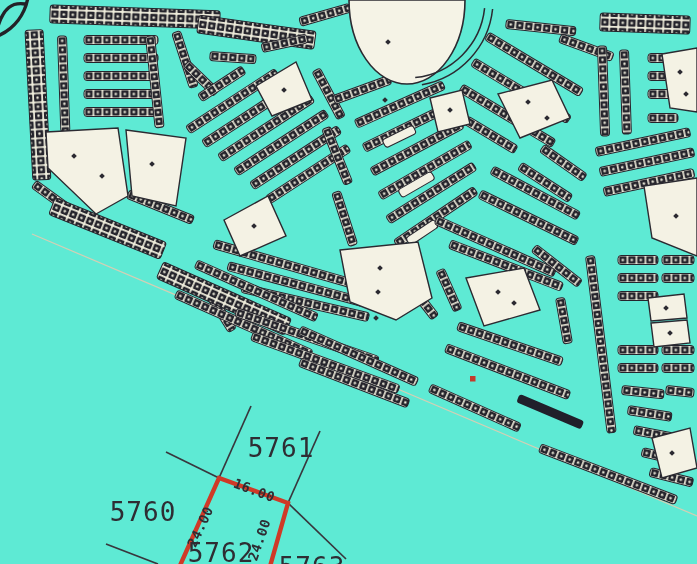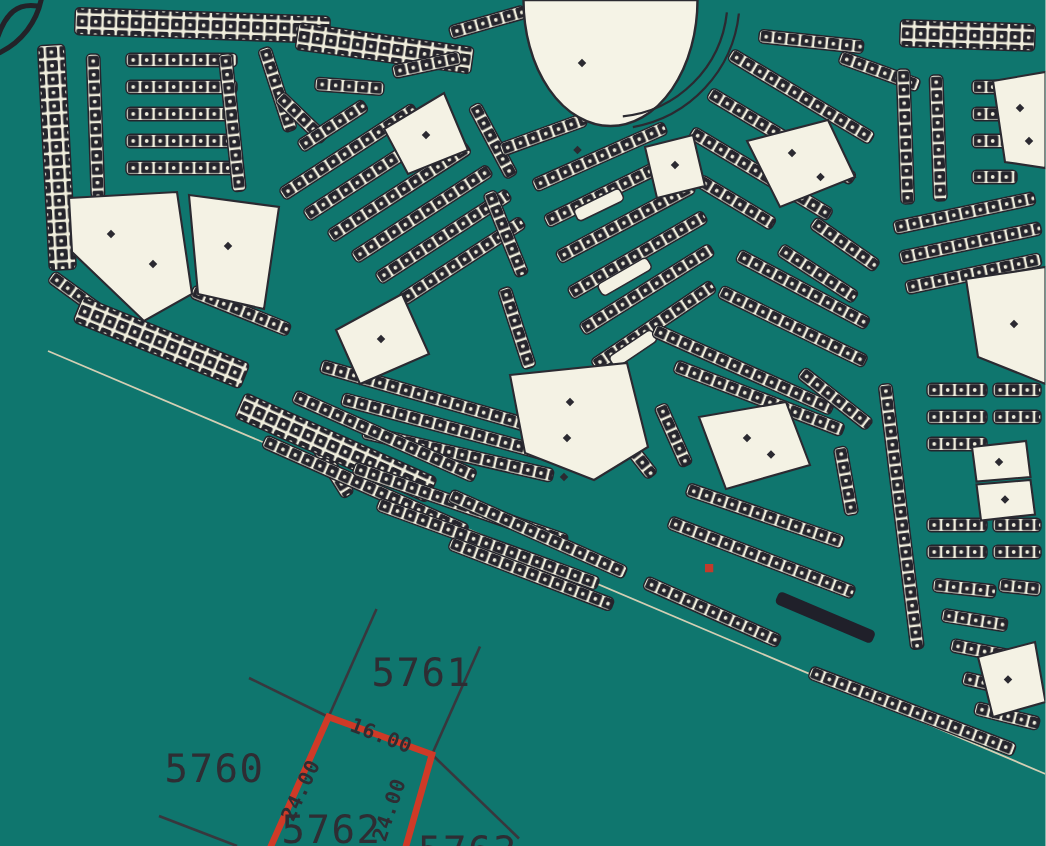--- a/index.html
+++ b/index.html
@@ -1,16 +1,16 @@
 <!DOCTYPE html>
 <html><head>
 <meta charset="utf-8">
 <style>
   html,body{margin:0;padding:0;background:#e8e6da;}
-  .page{position:relative;width:697px;height:564px;overflow:hidden;background:#0f766e;}
+  .page{position:relative;width:697px;height:564px;overflow:hidden;background:#5eead4;}
   svg{display:block;overflow:hidden;}
   .cad{font-family:"DejaVu Sans Mono","Liberation Mono",monospace;fill:#2e2d33;}
   .cad-big{font-size:26px;letter-spacing:1px;}
   .cad-dim{font-size:13.5px;letter-spacing:.5px;font-weight:bold;}
 </style>
 </head>
 <body>
 
 <div class="page">
 <svg width="697" height="564" viewBox="0 0 697 564">

